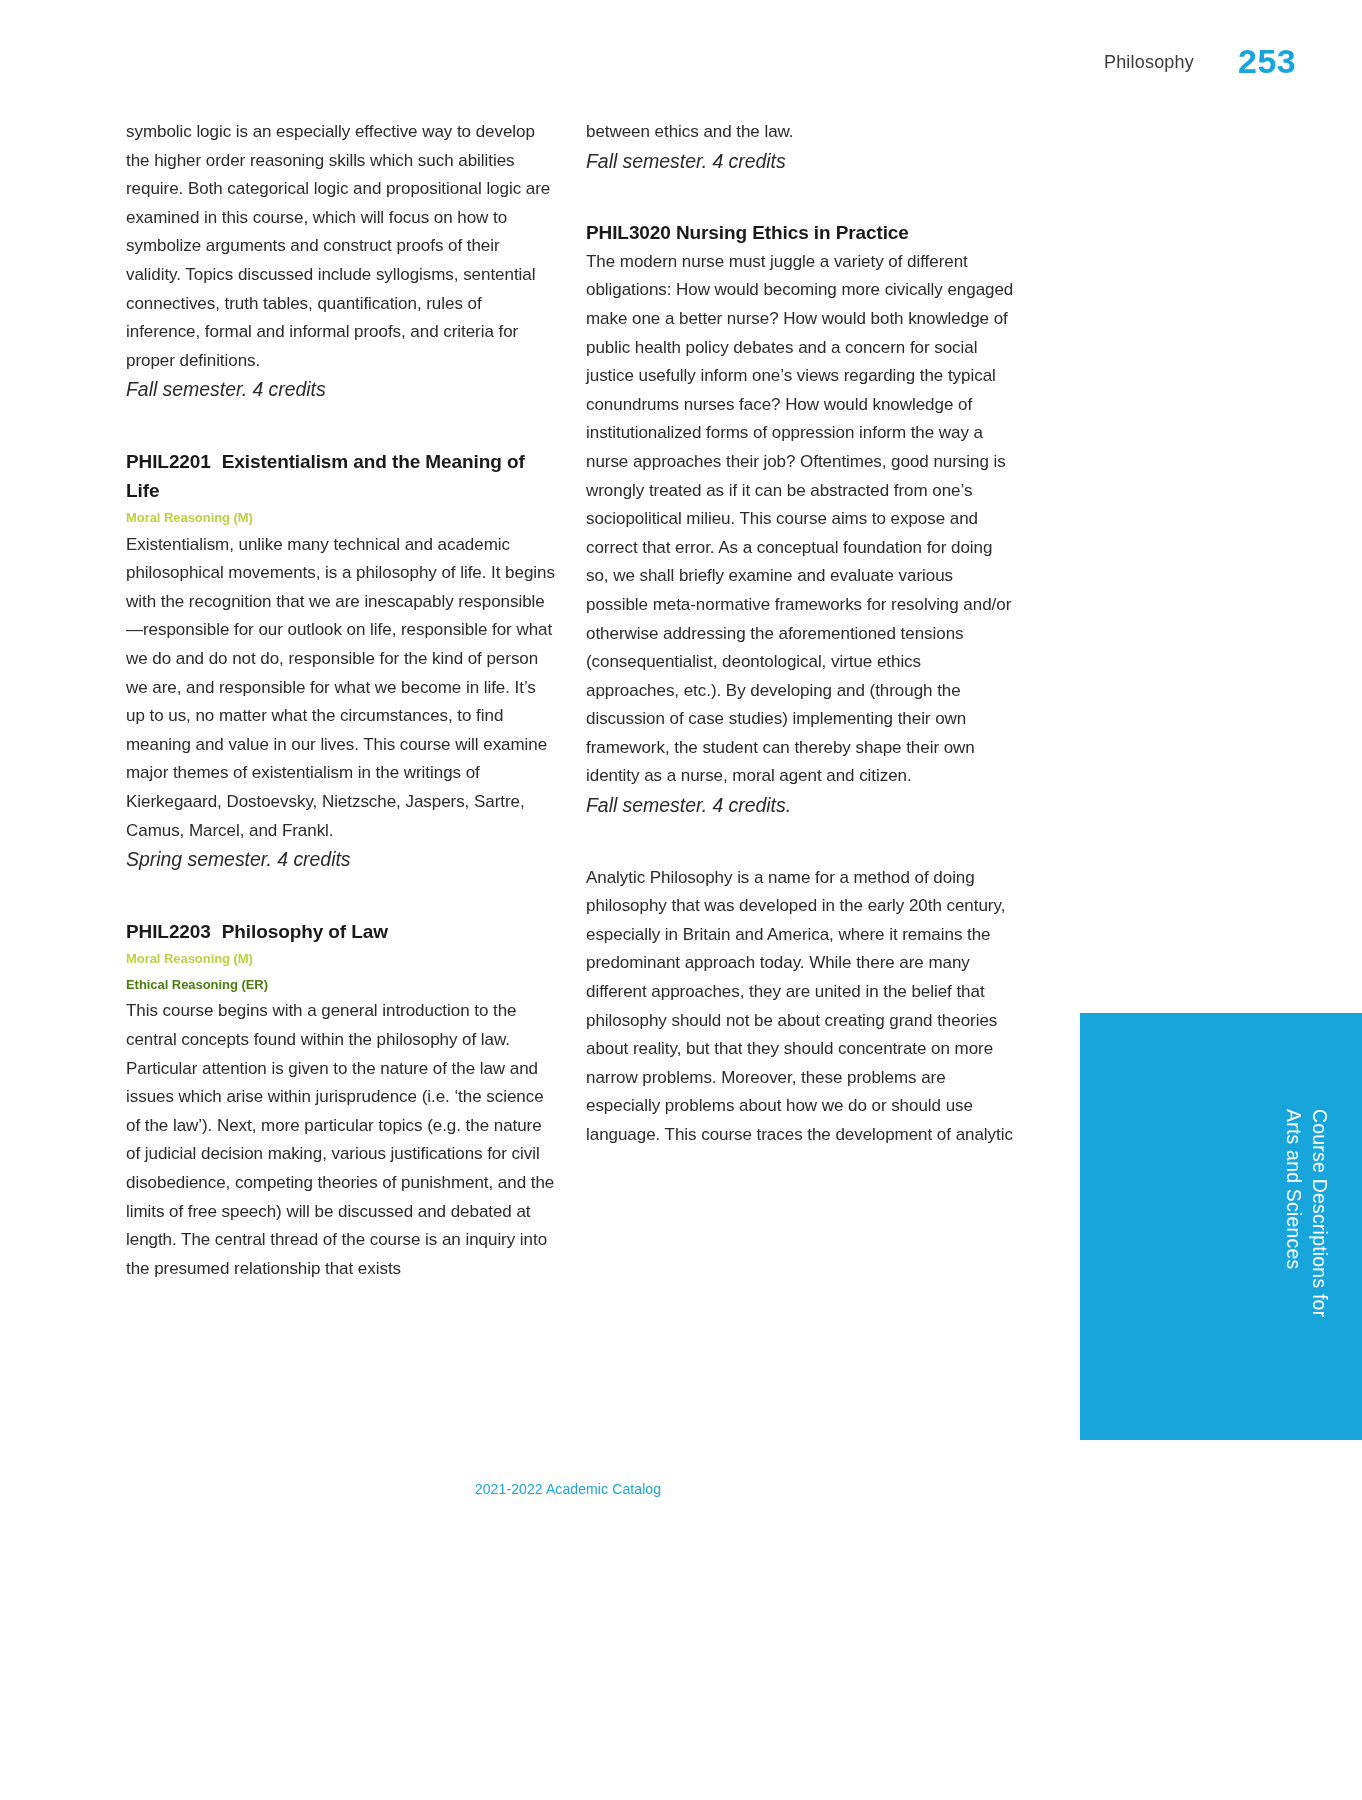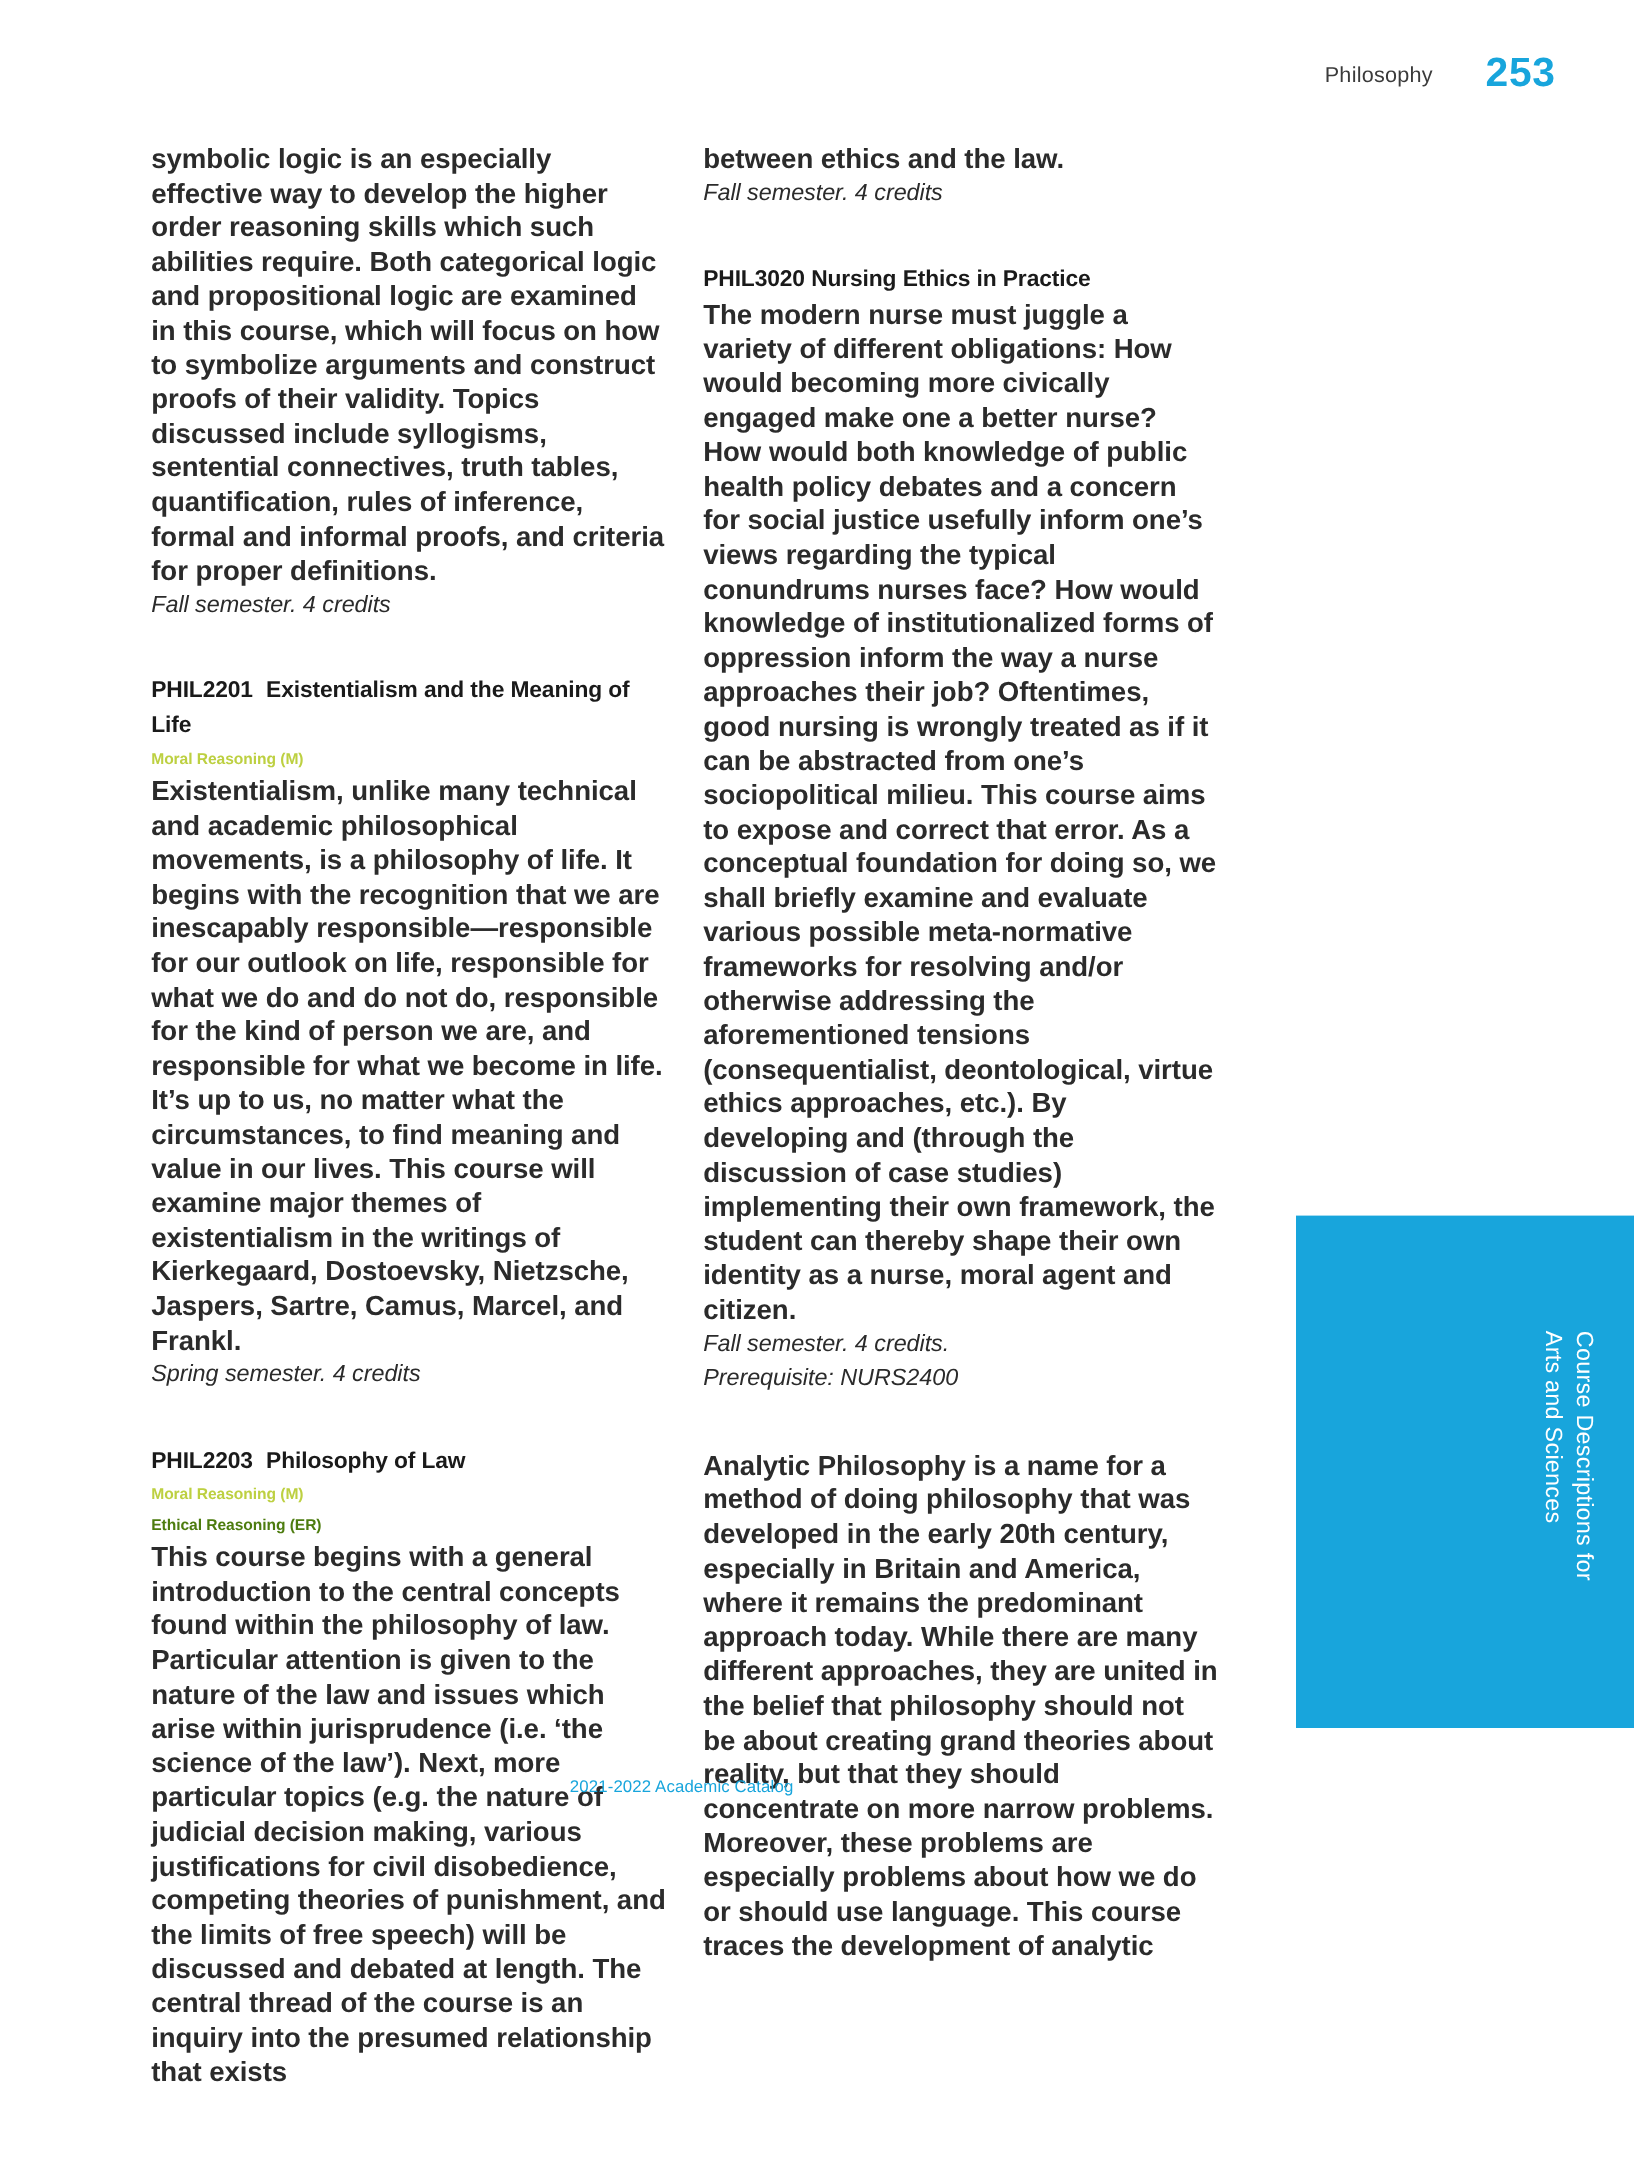--- a/index.html
+++ b/index.html
@@ -56,24 +56,24 @@
   }
   .col-left  { left: 126px; }
   .col-right { left: 586px; }
 
   p, h3, .meta, .attr {
     margin: 0;
     padding: 0;
   }
 
   .body-text {
-    font-size: 23px;
+    font-size: 17px;
     line-height: 28.6px;
     color: #2b2b2b;
-    font-weight: 700;
+    font-weight: 400;
     letter-spacing: -0.05px;
   }
   .meta {
     font-size: 19.5px;
     line-height: 28.6px;
     font-style: italic;
     color: #2b2b2b;
     letter-spacing: -0.05px;
   }
   .course-title {
@@ -172,21 +172,20 @@
 
     <div class="course-block first-block">
       <p class="body-text">between ethics and the law.</p>
       <p class="meta">Fall semester. 4 credits</p>
     </div>
 
     <div class="course-block">
       <h3 class="course-title"><span>PHIL3020</span>&nbsp;<span>Nursing Ethics in Practice</span></h3>
       <p class="body-text">The modern nurse must juggle a variety of different obligations: How would becoming more civically engaged make one a better nurse? How would both knowledge of public health policy debates and a concern for social justice usefully inform one’s views regarding the typical conundrums nurses face? How would knowledge of institutionalized forms of oppression inform the way a nurse approaches their job? Oftentimes, good nursing is wrongly treated as if it can be abstracted from one’s sociopolitical milieu. This course aims to expose and correct that error. As a conceptual foundation for doing so, we shall briefly examine and evaluate various possible meta-normative frameworks for resolving and/or otherwise addressing the aforementioned tensions (consequentialist, deontological, virtue ethics approaches, etc.). By developing and (through the discussion of case studies) implementing their own framework, the student can thereby shape their own identity as a nurse, moral agent and citizen.</p>
       <p class="meta">Fall semester. 4 credits.</p>
-      <p class="meta">Prerequisite: NURS2400</p>
     </div>
 
     <div class="course-block">
       <p class="body-text">Analytic Philosophy is a name for a method of doing philosophy that was developed in the early 20th century, especially in Britain and America, where it remains the predominant approach today. While there are many different approaches, they are united in the belief that philosophy should not be about creating grand theories about reality, but that they should concentrate on more narrow problems. Moreover, these problems are especially problems about how we do or should use language. This course traces the development of analytic</p>
     </div>
 
   </div>
 </div>
 
 <div class="side-tab">

